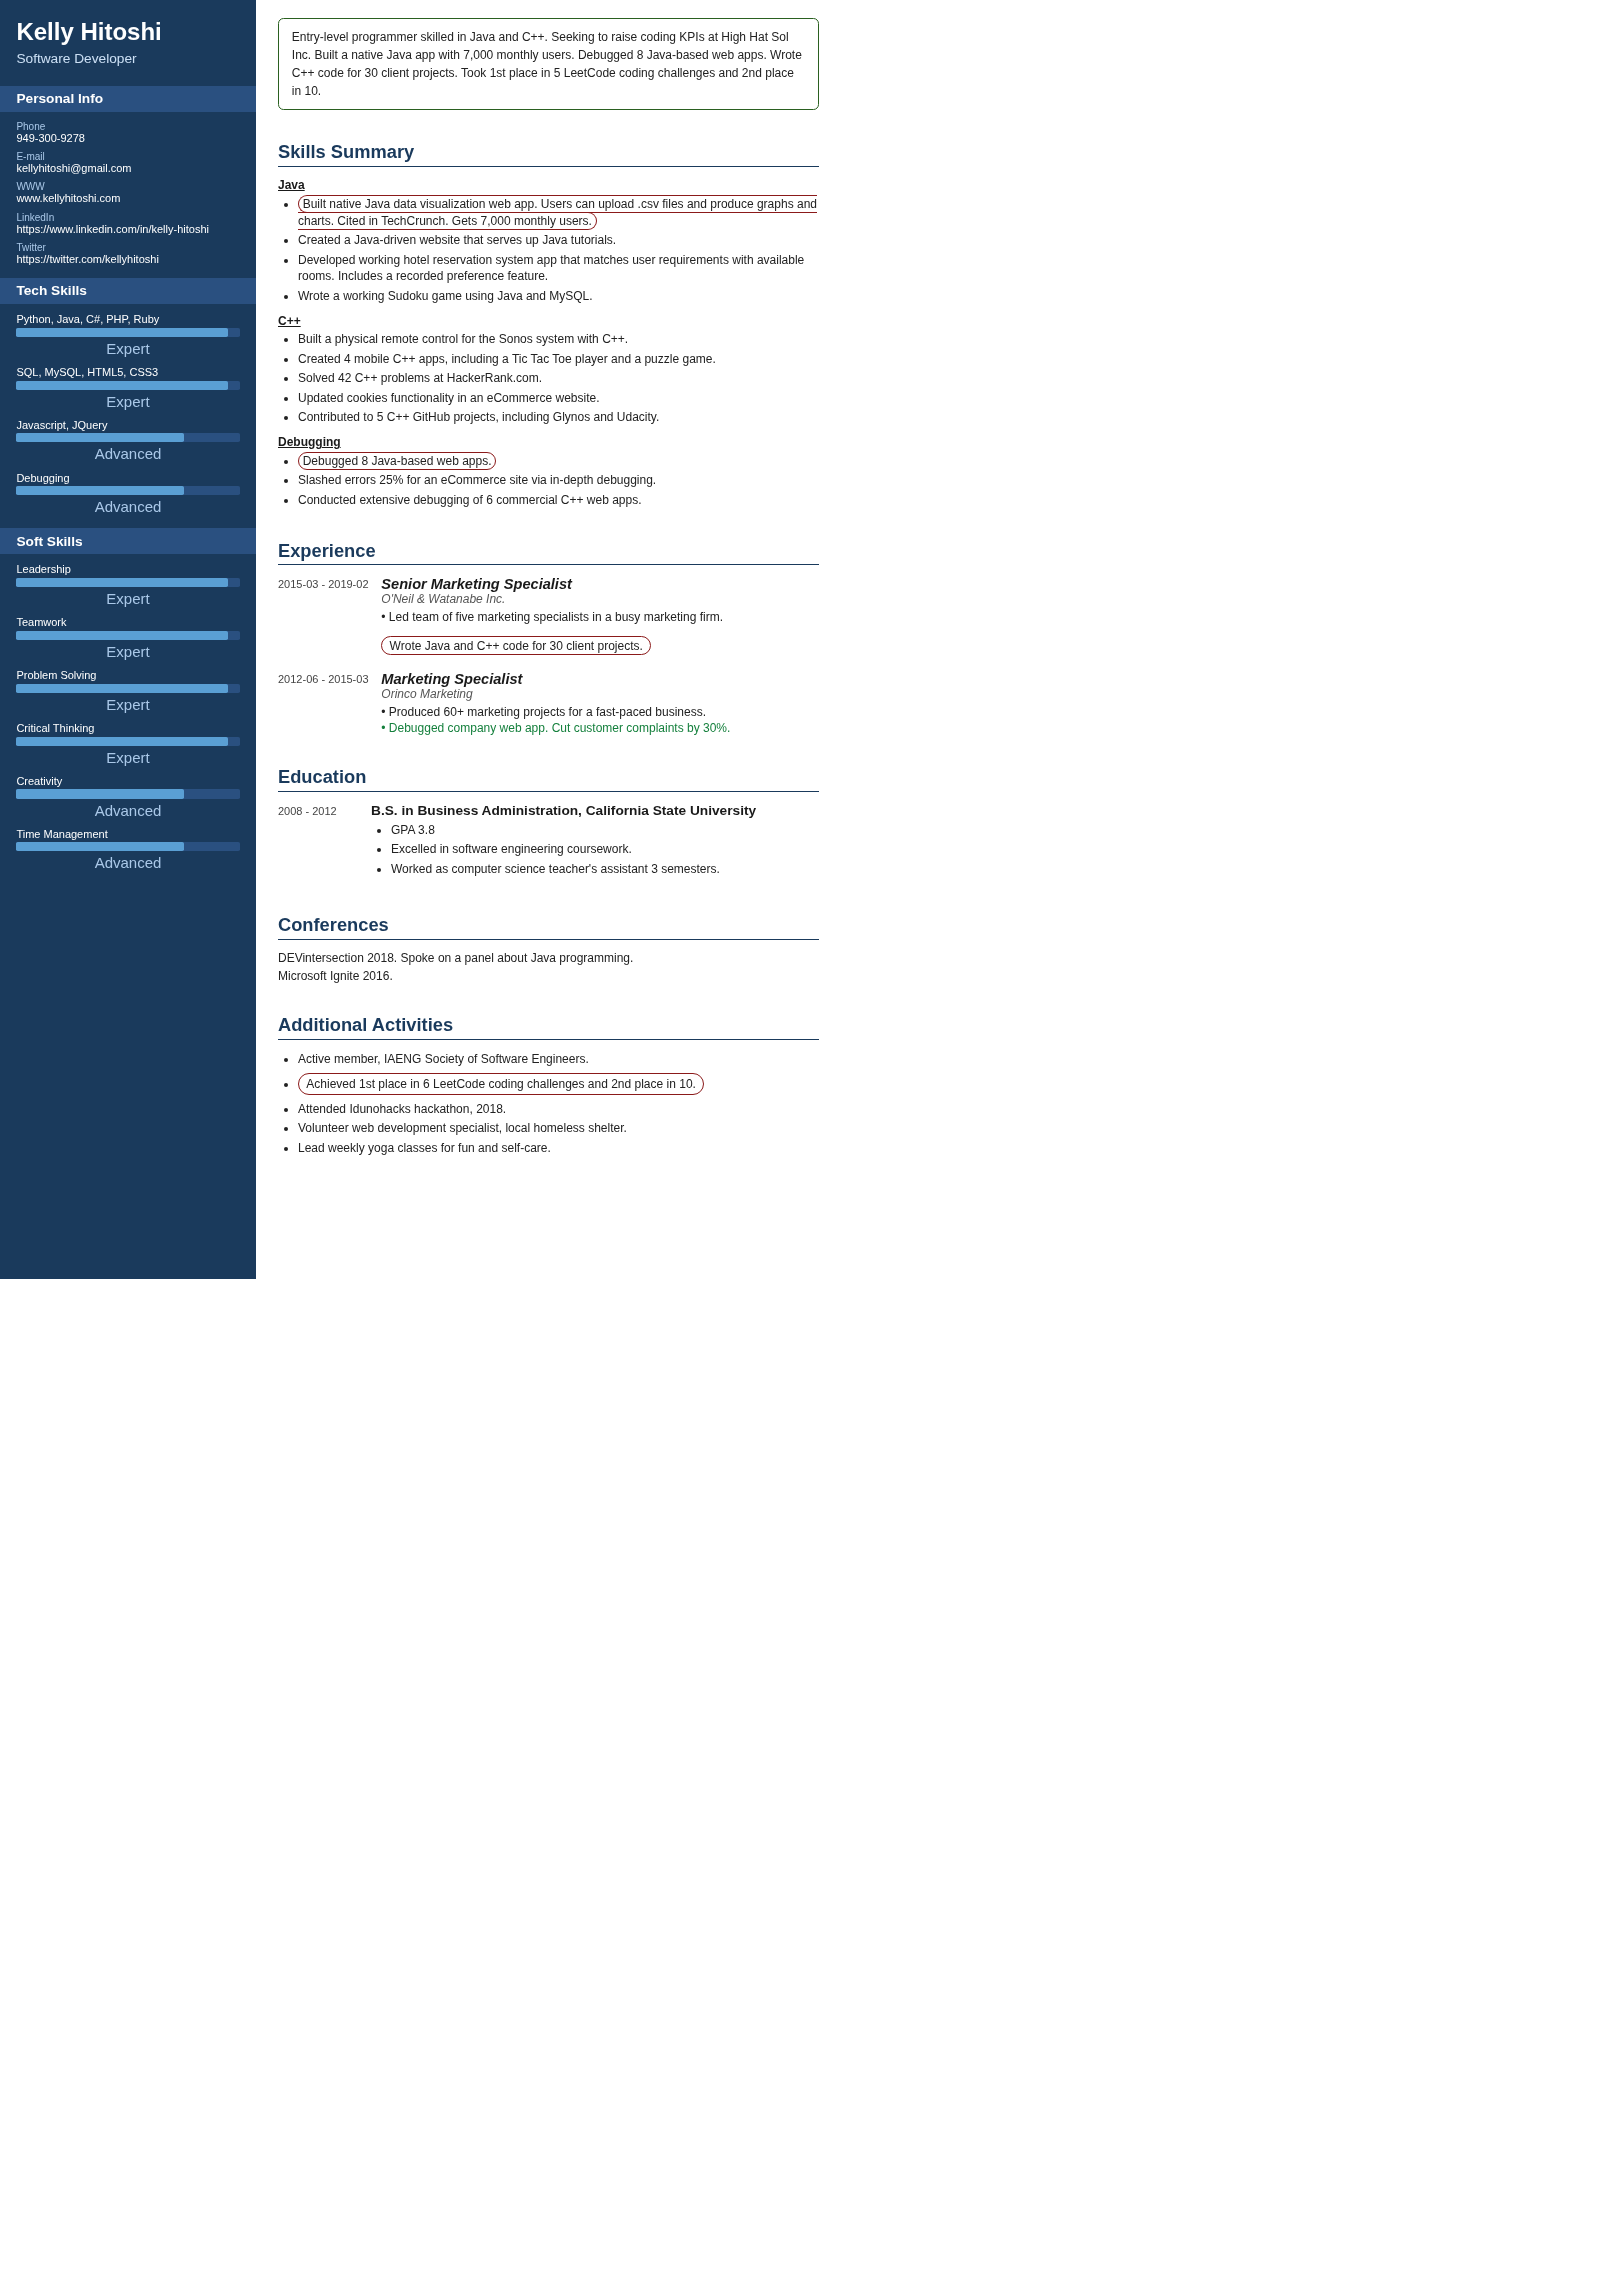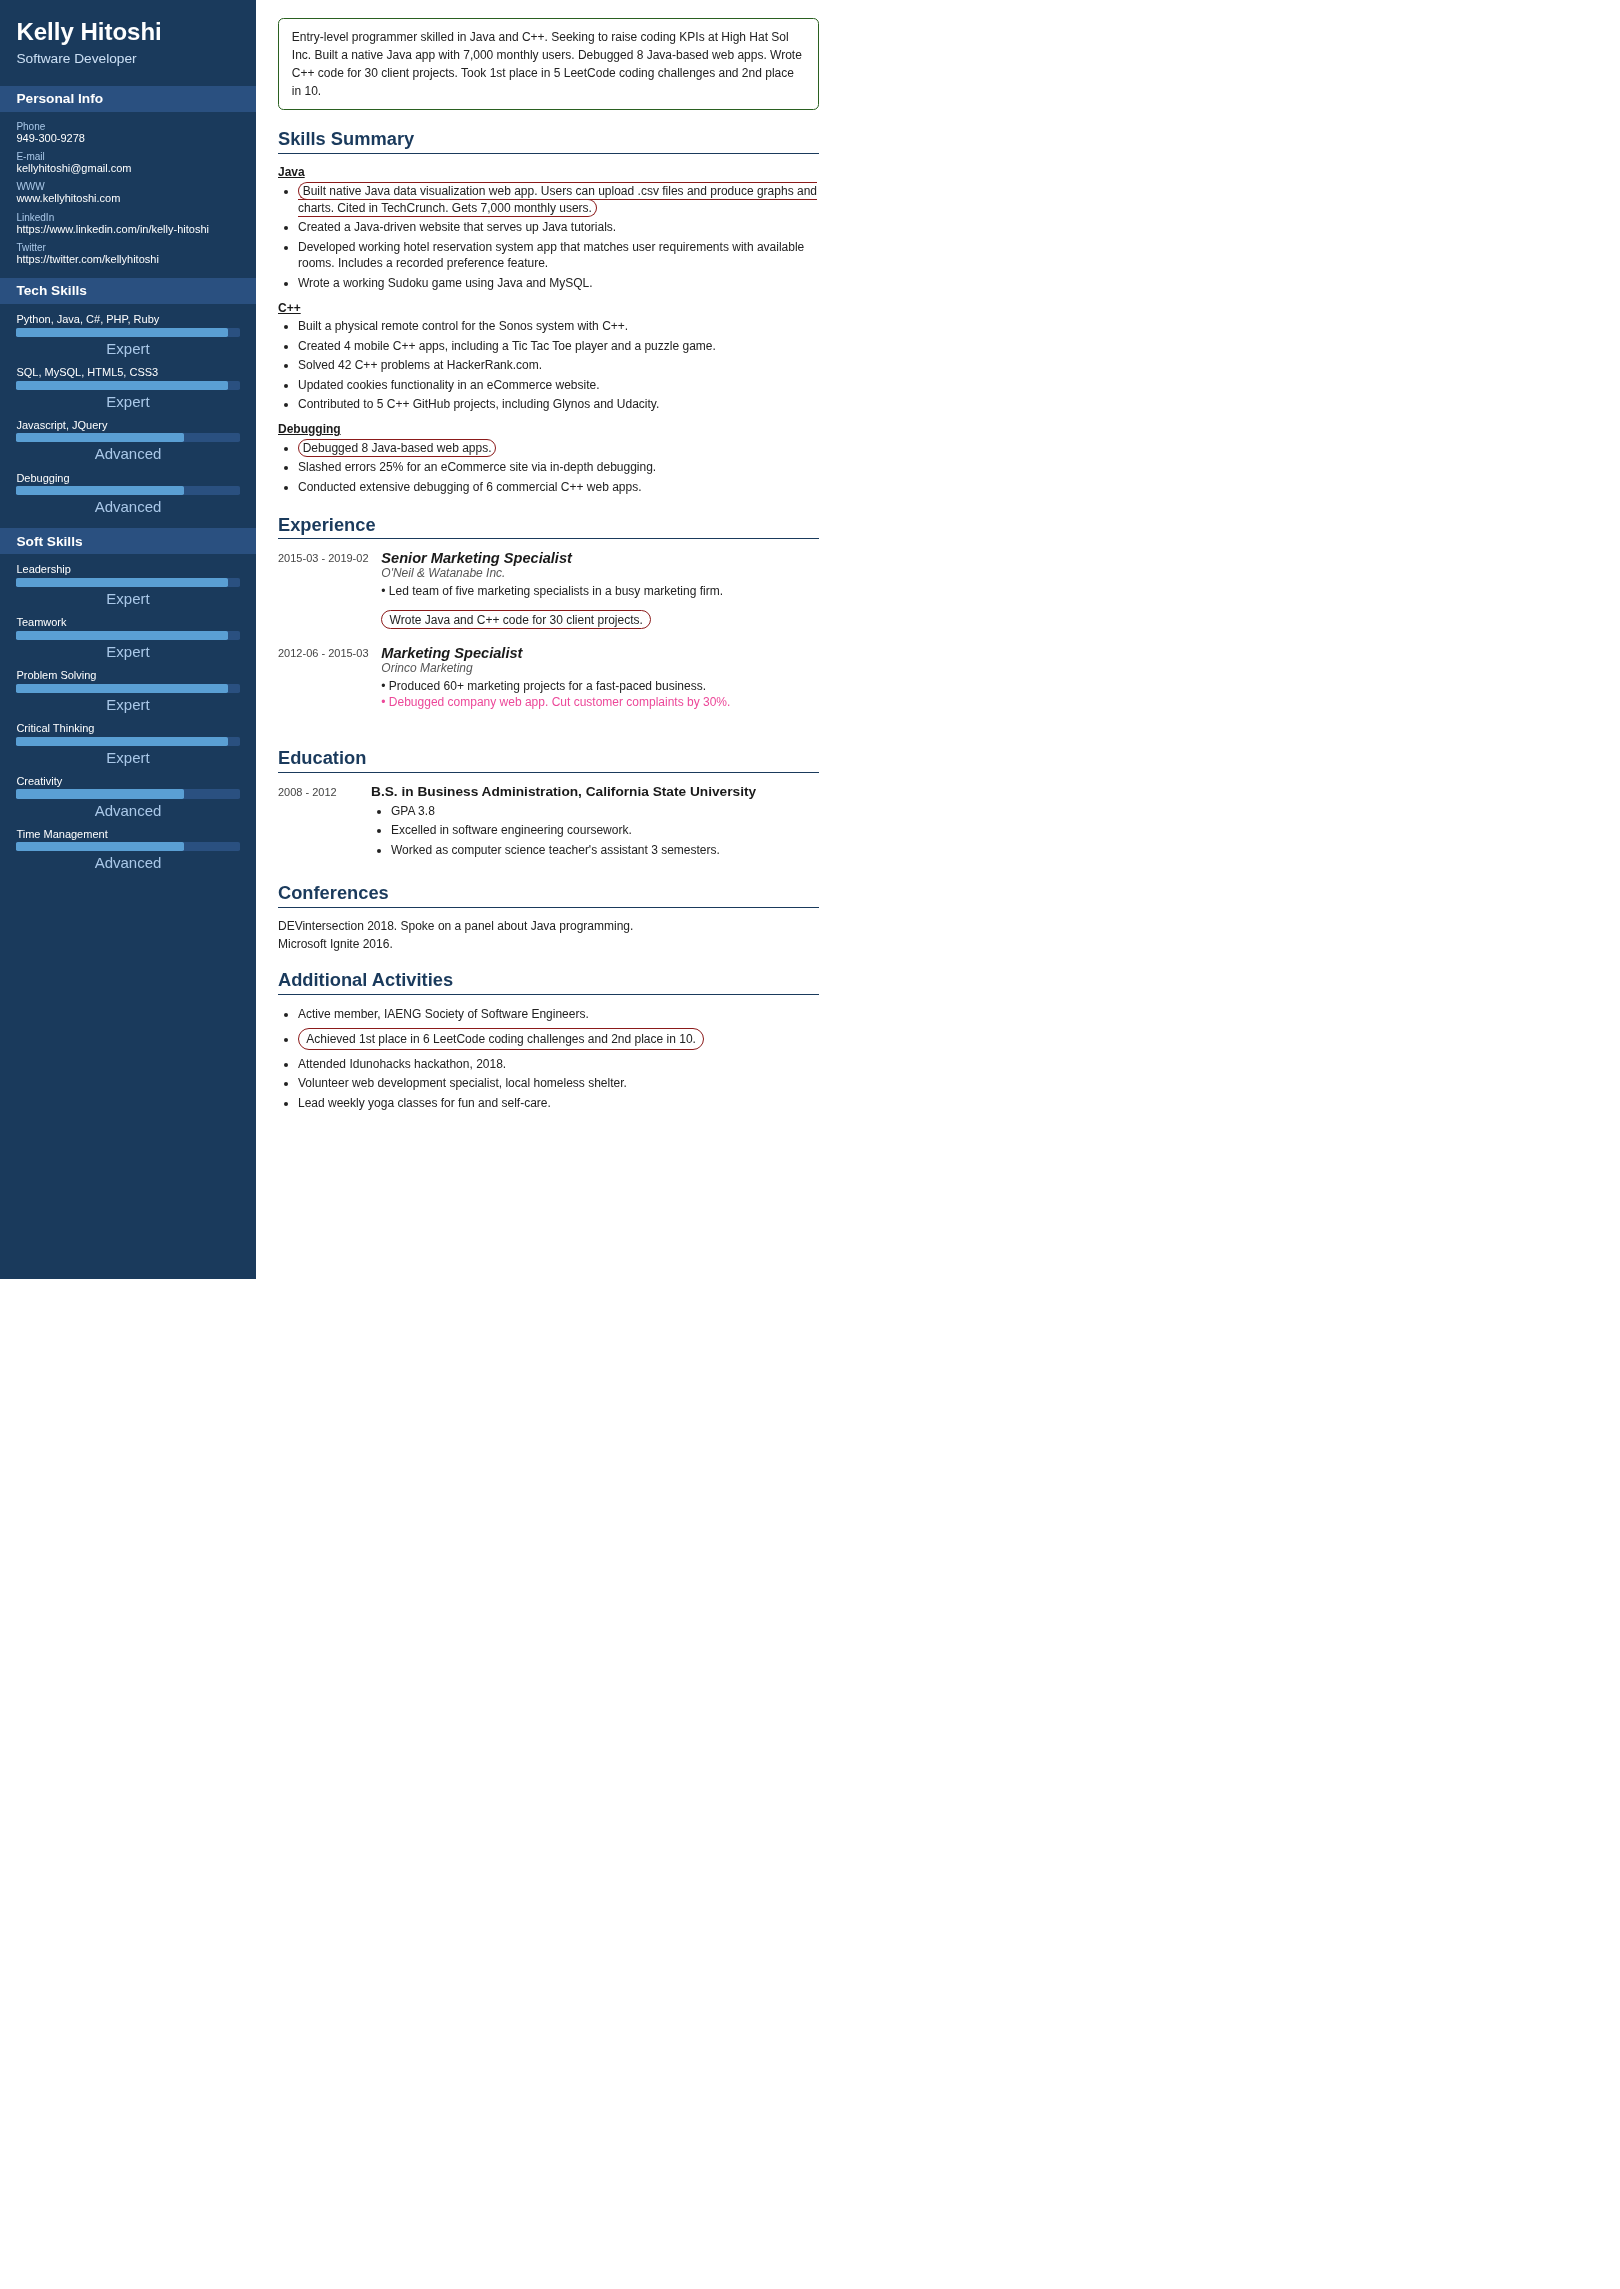--- a/index.html
+++ b/index.html
@@ -92,21 +92,21 @@
       margin-bottom: 16.4px;
       line-height: 1.5;
     }
     .section-title {
       font-size: 18.3px;
       font-weight: bold;
       color: #1a3a5c;
       border-bottom: 1.8px solid #1a3a5c;
       padding-bottom: 2.7px;
       margin-bottom: 11px;
-      margin-top: 18px;
+      margin-top: 31px;
     }
     .skill-subsection {
       font-size: 12px;
       font-weight: bold;
       color: #1a1a1a;
       margin: 9.1px 0 3.7px 0;
       text-decoration: underline;
     }
     ul.skill-list {
       list-style: disc;
@@ -359,21 +359,21 @@
       <div class="exp-company">O'Neil &amp; Watanabe Inc.</div>
       <div style="font-size:12px;color:#222;margin-bottom:9px;">• Led team of five marketing specialists in a busy marketing firm.</div><div class="oval-highlight">Wrote Java and C++ code for 30 client projects.</div>
     </div>
   </div>
       <div class="exp-entry">
     <div class="exp-date">2012-06 - 2015-03</div>
     <div class="exp-content">
       <div class="exp-title">Marketing Specialist</div>
       <div class="exp-company">Orinco Marketing</div>
       <div style="font-size:12px;color:#222;margin-bottom:2.7px;">• Produced 60+ marketing projects for a fast-paced business.</div>
-          <div style="font-size:12px;color:#ec4899;margin-bottom:20px;">• Debugged company web app. Cut customer complaints by 30%.</div>
+          <div style="font-size:12px;color:#15803d;margin-bottom:0;">• Debugged company web app. Cut customer complaints by 30%.</div>
     </div>
   </div>
     </div>
 
   <div class="section-title">Education</div>
   <div id="education-content">
       <div class="edu-entry">
     <div class="edu-date">2008 - 2012</div>
     <div class="edu-content">
       <div class="edu-title">B.S. in Business Administration, California State University</div>

